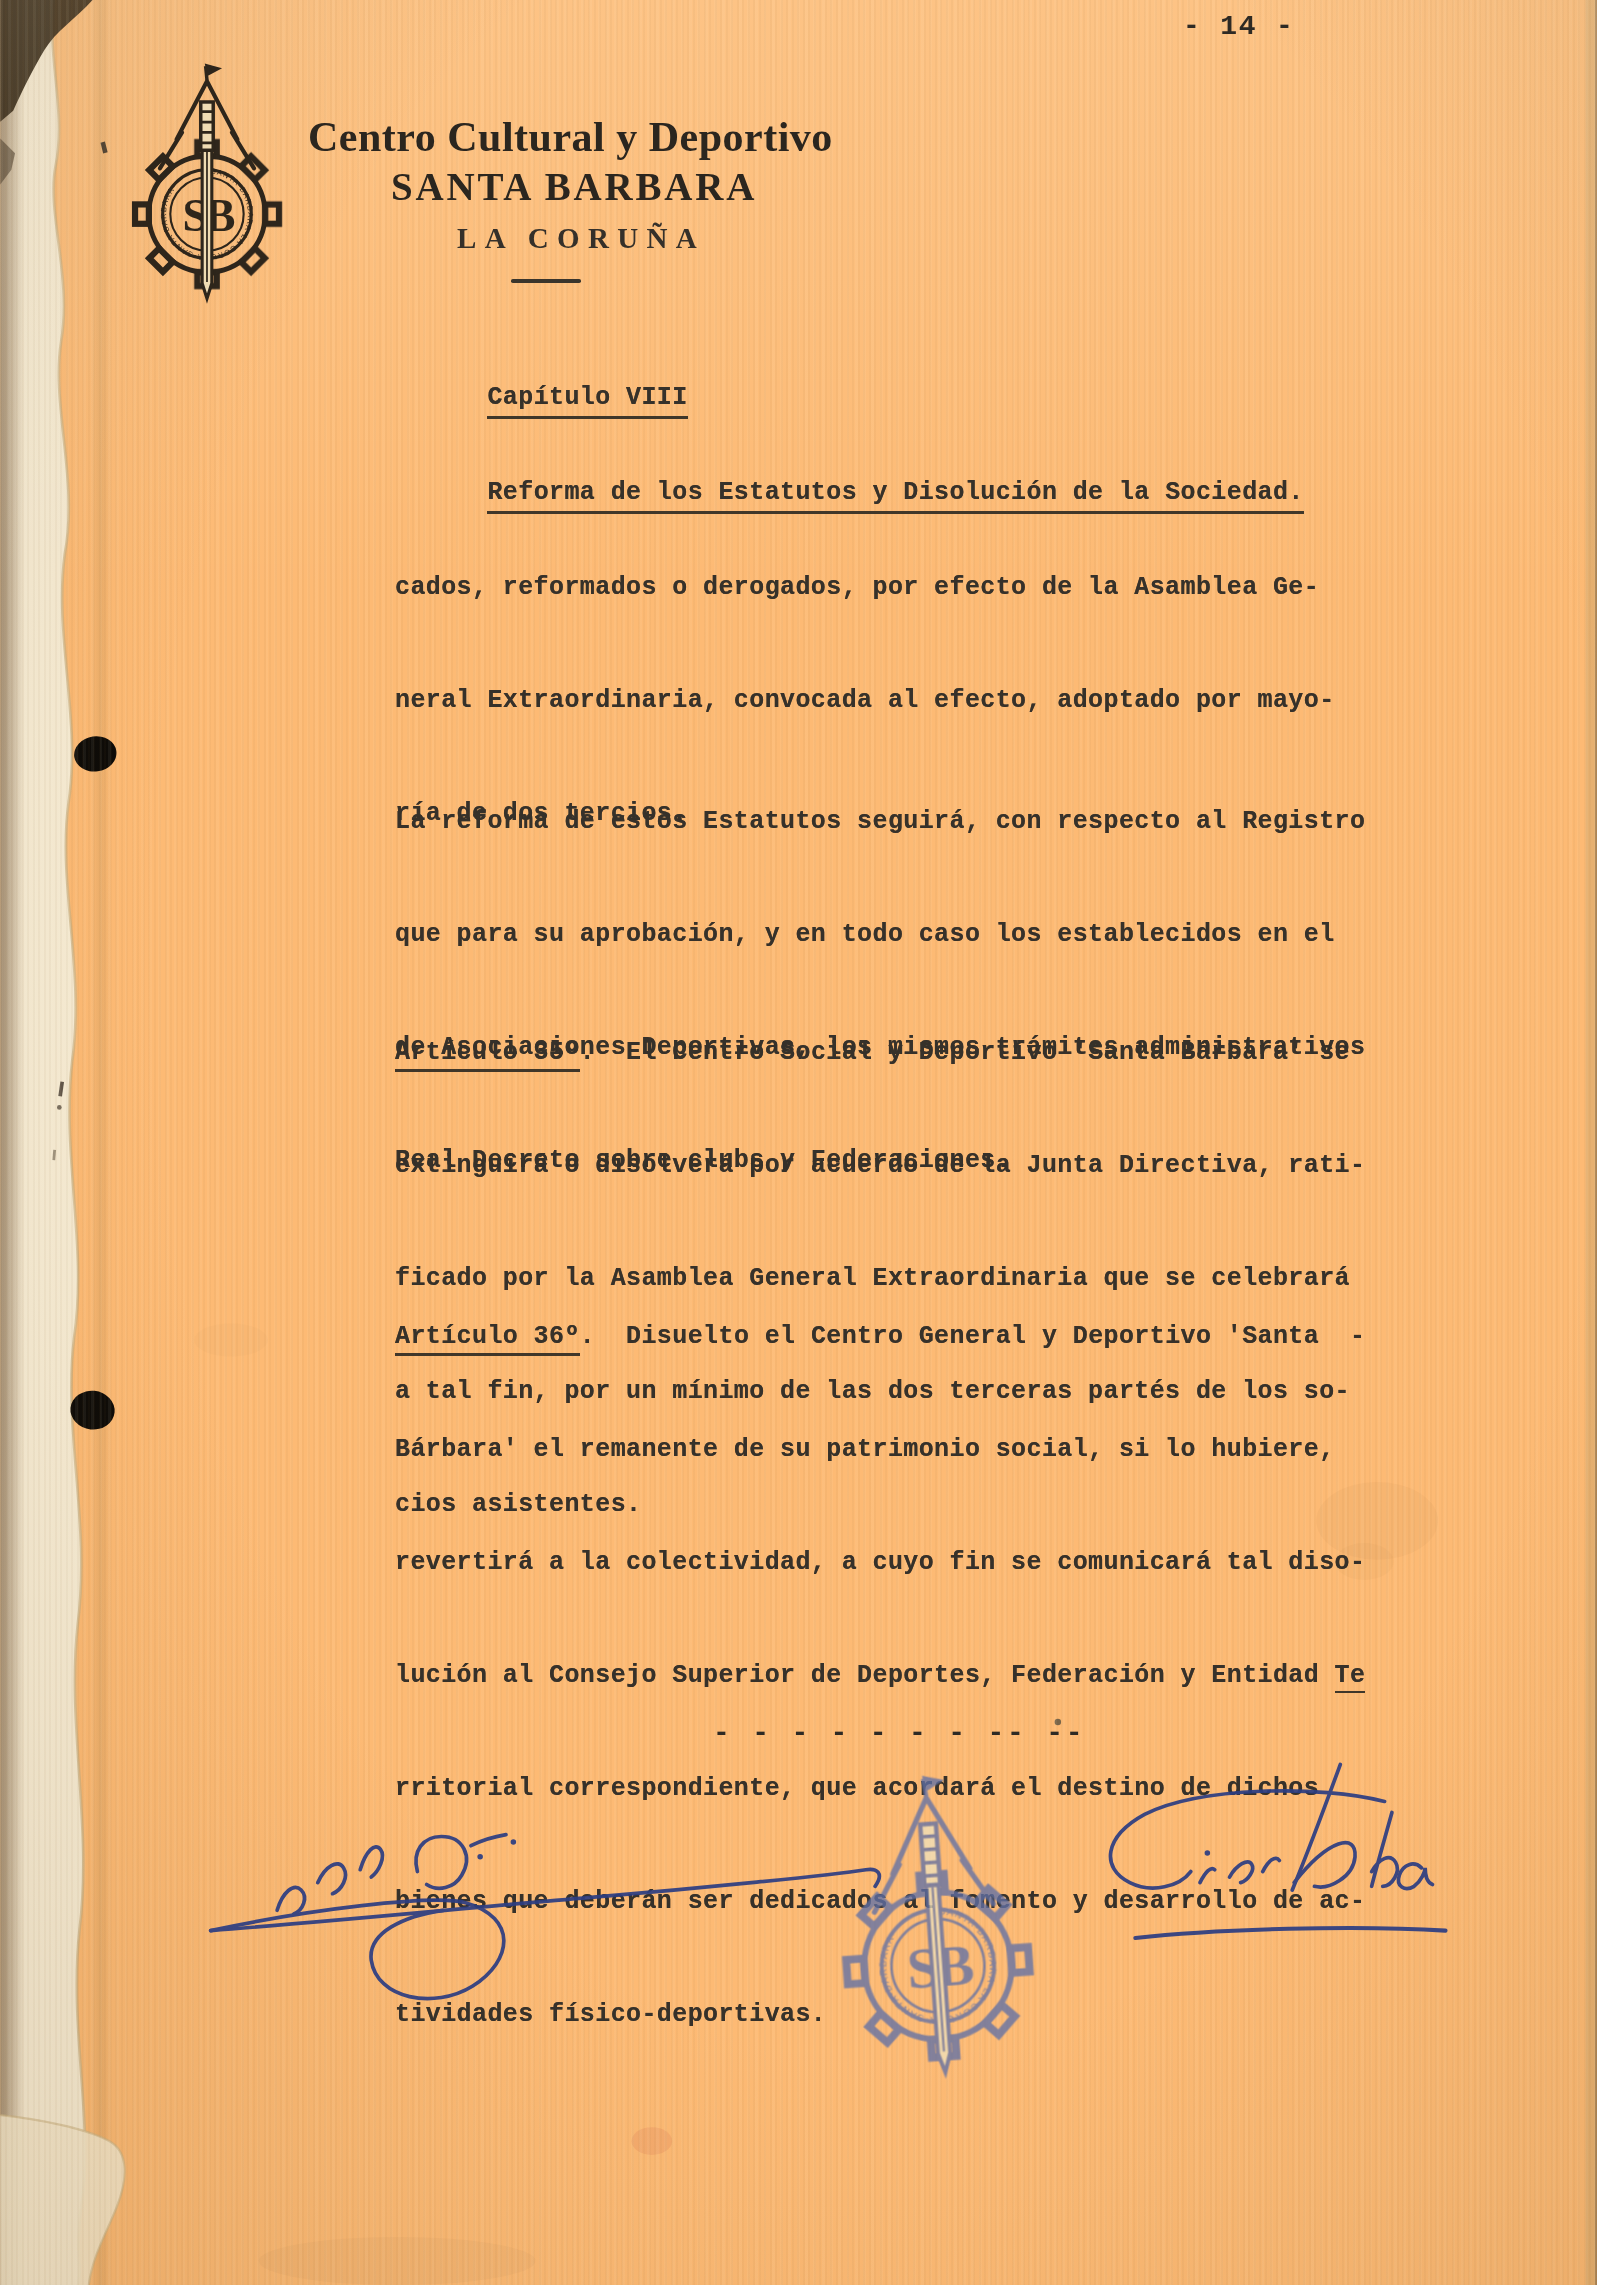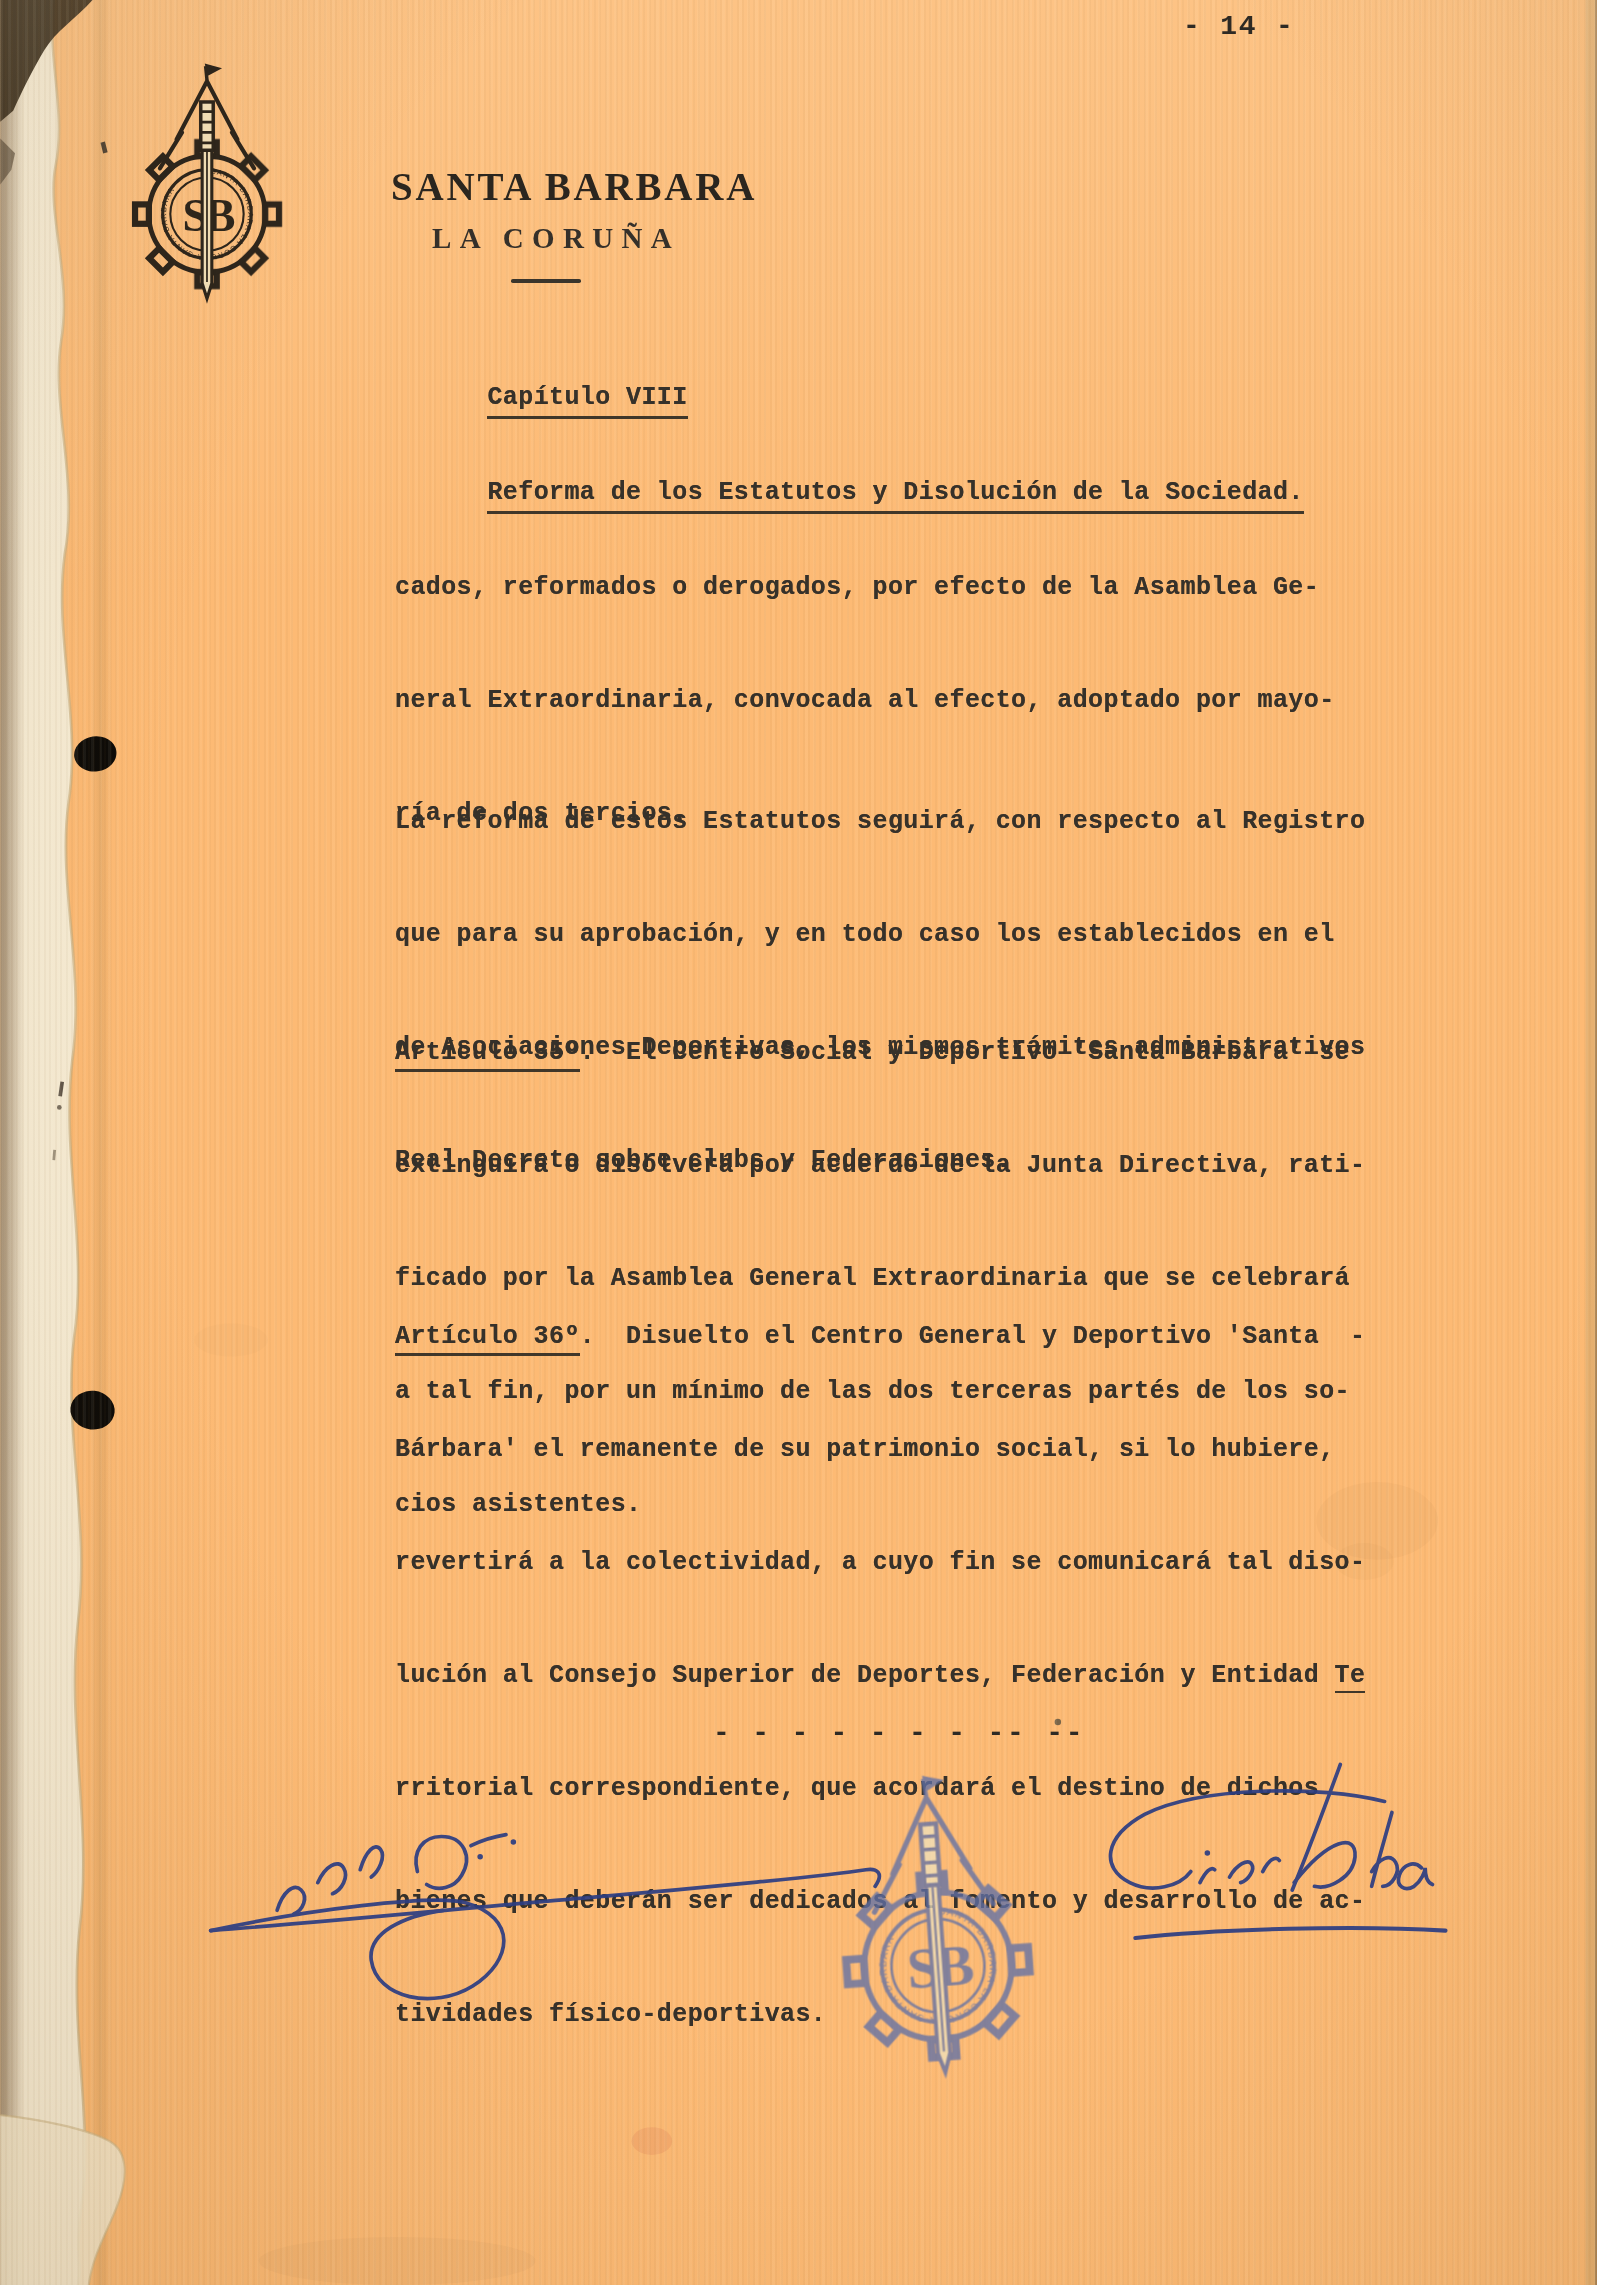--- a/index.html
+++ b/index.html
@@ -37,21 +37,21 @@
     left:308px;top:113px;
     font:700 42px "Liberation Serif", serif;
     color:#2b261f;letter-spacing:0.5px;white-space:pre;
   }
   .lh2{
     left:391px;top:164px;
     font:700 39px "Liberation Serif", serif;
     color:#2b261f;letter-spacing:2.8px;white-space:pre;
   }
   .lh3{
-    left:432px;top:222px;
+    left:457px;top:222px;
     font:700 29px "Liberation Serif", serif;
     color:#35302a;letter-spacing:8.3px;white-space:pre;
   }
   .lh3-rule{
     left:511px;top:279px;width:70px;height:3.7px;
     background:#3a352c;border-radius:1.8px;
   }
 
   .type{
     font:700 25px "Liberation Mono", monospace;
@@ -130,20 +130,21 @@
     <ellipse cx="1478" cy="1692" rx="32" ry="20" fill="#c08a52" opacity=".08"></ellipse>
     <ellipse cx="706" cy="2320" rx="22" ry="15" fill="#cc5f4a" opacity=".16"></ellipse>
     <ellipse cx="430" cy="2450" rx="150" ry="26" fill="#b98a5a" opacity=".10"></ellipse>
     <ellipse cx="250" cy="1452" rx="40" ry="18" fill="#c8a06a" opacity=".07"></ellipse>
   </svg>
 
   <div class="content">
 
     <div class="abs pageno">- 14 -</div>
 
+    <div class="abs lh1">Centro Cultural y Deportivo</div>
     <div class="abs lh2">SANTA BARBARA</div>
     <div class="abs lh3">LA CORUÑA</div>
     <div class="abs lh3-rule"></div>
 
     <div class="abs type heading chapter">
       <span class="hl">Capítulo VIII</span>
     </div>
 
     <div class="abs type heading section">
       <span class="hl">Reforma de los Estatutos y Disolución de la Sociedad.</span>

